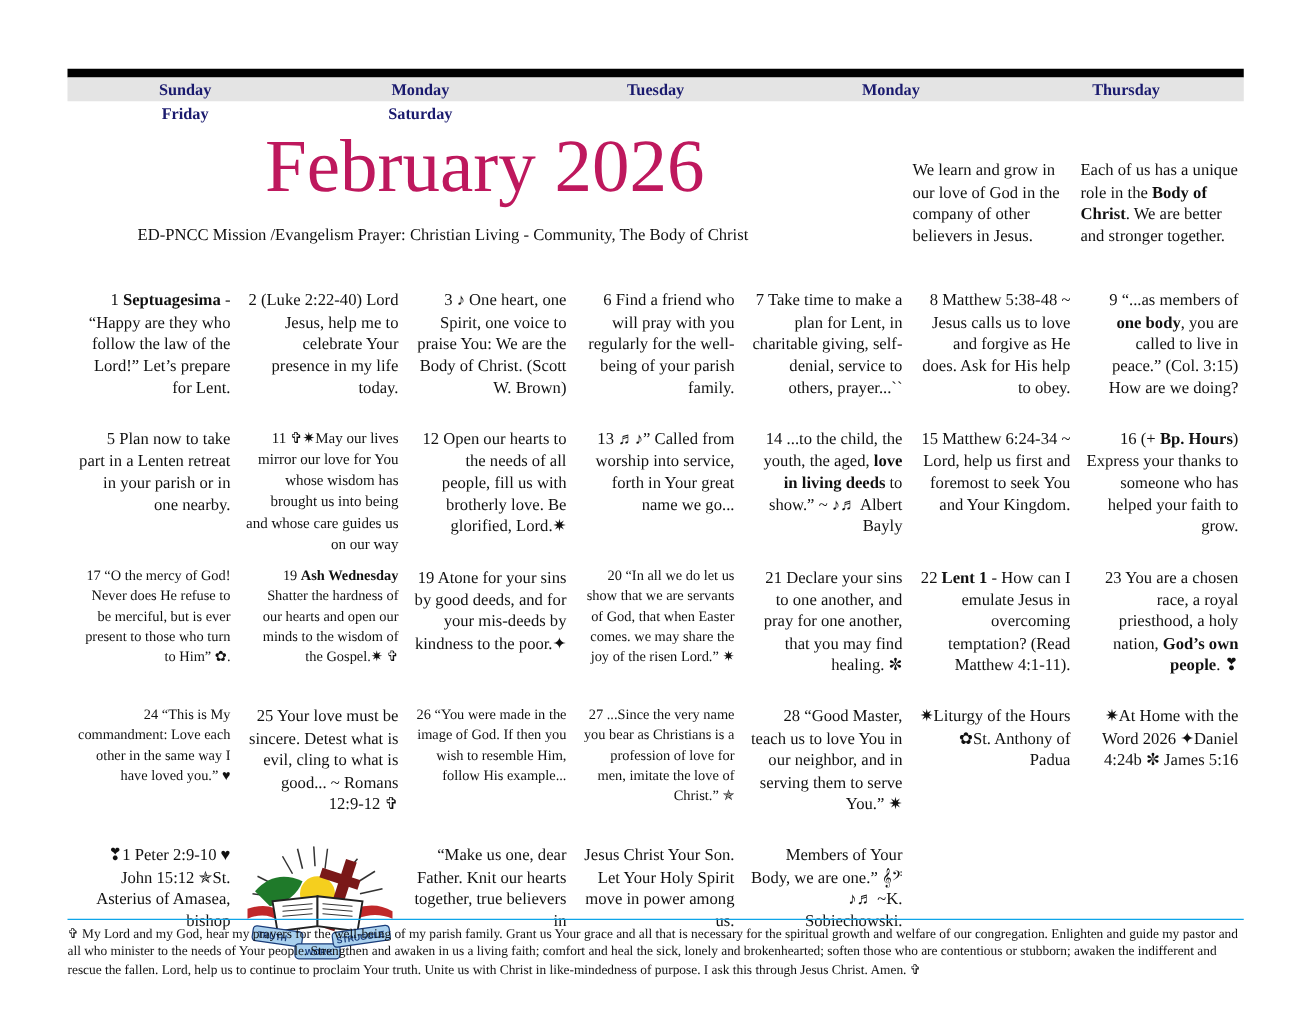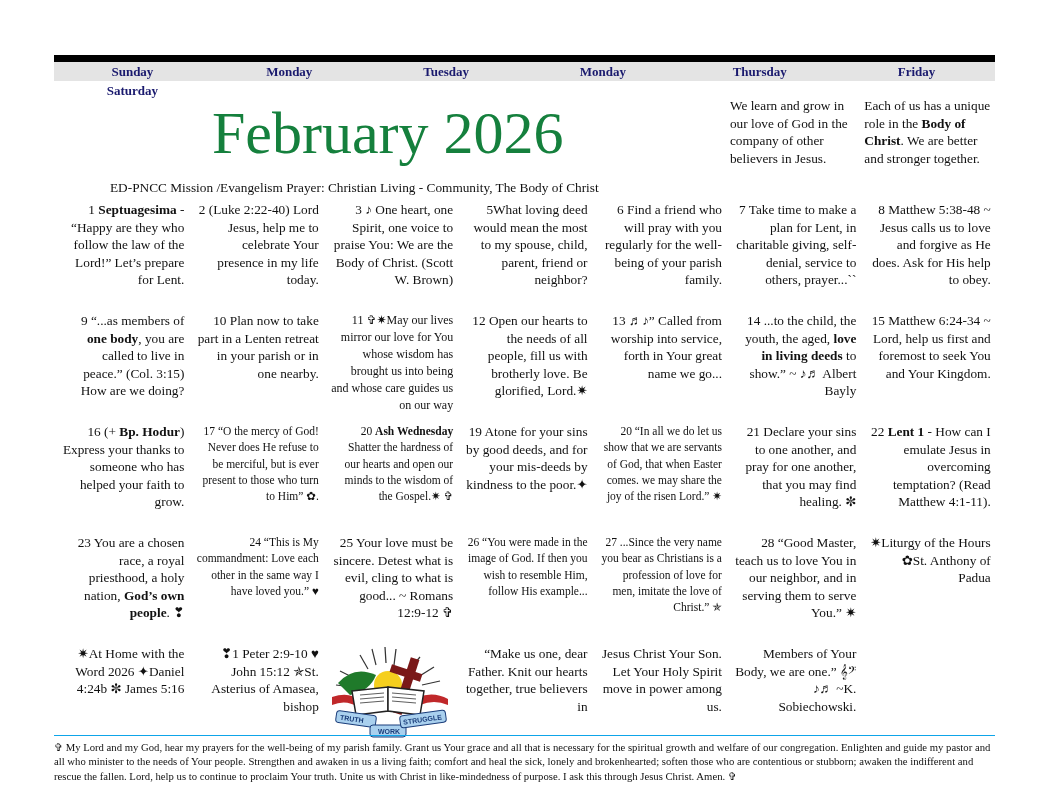--- a/index.html
+++ b/index.html
@@ -1,29 +1,29 @@
 <!DOCTYPE html>
 <html><head>
 <meta charset="utf-8">
 <style>
   html, body { margin: 0; padding: 0; background: #ffffff; }
   body { width: 1049px; height: 812px; position: relative; overflow: hidden;
          font-family: "Liberation Serif", "DejaVu Serif", serif; color: #111; }
   .page { position: absolute; left: 54px; top: 55px; width: 941px; }
   .topbar { height: 7px; background: #000; }
-  .dayhdr { display: grid; grid-template-columns: repeat(6, 1fr); background: #e4e4e4; height: 19px; }
+  .dayhdr { display: grid; grid-template-columns: repeat(5, 1fr); background: #e4e4e4; height: 19px; }
   .dayhdr div { text-align: center; font-weight: bold; color: #1a1a6e; font-size: 13px; line-height: 19px; }
   .grid { display: grid; grid-template-columns: repeat(7, 134.4px); }
   .cell { font-size: 13.3px; line-height: 17.6px; padding: 2px 4px 0 8px; box-sizing: border-box; overflow: hidden; }
   .cell.small { font-size: 12px; line-height: 17px; }
   .cell.small2 { font-size: 11.5px; line-height: 16.3px; }
   .title-area { grid-column: 1 / span 5; position: relative; height: 118px; }
-  .title { position: absolute; left: 158px; top: 22px; font-size: 60px; color: #15803d; line-height: 1; }
+  .title { position: absolute; left: 158px; top: 22px; font-size: 60px; color: #be185d; line-height: 1; }
   .subtitle { position: absolute; left: 56px; top: 99px; font-size: 13.3px; white-space: nowrap; }
-  .fri-intro, .sat-intro { height: 118px; padding-top: 16px; padding-left: 4px; }
+  .fri-intro, .sat-intro { height: 118px; padding-top: 16px; padding-left: 4px; margin-top: 30px; }
   .row { height: 111px; text-align: right; }
   b { font-weight: bold; }
   .logo-cell { display: flex; align-items: flex-start; justify-content: center; padding: 4px 0 0 0; }
   .footer { position: absolute; left: 54px; top: 735px; width: 941px; border-top: 1px solid #0ea5e9; padding-top: 4px;
             font-size: 10.7px; line-height: 14.3px; }
 </style>
 </head>
 <body>
 
 <div class="page">
@@ -43,36 +43,35 @@
     <div class="title-area">
       <div class="title">February 2026</div>
       <div class="subtitle">ED-PNCC Mission /Evangelism Prayer: Christian Living - Community, The Body of Christ</div>
     </div>
     <div class="cell fri-intro">We  learn and grow in our love of God in the company of other believers in Jesus.</div>
     <div class="cell sat-intro"><span>Each of us has a unique role in the </span><b>Body of Christ</b><span>. We are better and stronger together.</span></div>
 
     <div class="cell row"><span>1 </span><b>Septuagesima</b><span> - “Happy are they who follow the law of the Lord!” Let’s prepare for Lent.</span></div>
     <div class="cell row">2 (Luke 2:22-40) Lord Jesus, help me to celebrate Your presence in my life today.</div>
     <div class="cell row">3 ♪ One heart, one Spirit, one voice to praise You: We are the Body of Christ. (Scott W. Brown)</div>
-    <div class="cell row">5What loving deed would mean the most to my spouse, child, parent, friend or neighbor?</div>
     <div class="cell row">6 Find a friend who will pray with you regularly for the well-being of your parish family.</div>
     <div class="cell row">7 Take time to make a plan for Lent, in charitable giving, self-denial, service to others, prayer...``</div>
 
     <div class="cell row">8 Matthew 5:38-48 ~ Jesus calls us to love and forgive as He does. Ask for His help to obey.</div>
     <div class="cell row"><span>9 “...as members of </span><b>one body</b><span>, you are called to live in peace.” (Col. 3:15) How are we doing?</span></div>
-    <div class="cell row">10 Plan now to take part in a Lenten retreat in your parish or in one nearby.</div>
+    <div class="cell row">5 Plan now to take part in a Lenten retreat in your parish or in one nearby.</div>
     <div class="cell row small">11 ✞✷May our lives mirror our love for You whose wisdom has brought us into being and whose care guides us on our way</div>
     <div class="cell row">12 Open our hearts to the needs of all people, fill us with brotherly love. Be glorified, Lord.✷</div>
     <div class="cell row">13  ♬♪” Called from worship into service, forth in Your great name we go...</div>
     <div class="cell row"><span>14 ...to the child, the youth, the aged, </span><b>love in living deeds</b><span> to show.” ~ ♪♬  Albert Bayly</span></div>
 
     <div class="cell row">15 Matthew 6:24-34 ~ Lord, help us first and foremost to seek You and Your Kingdom.</div>
-    <div class="cell row"><span>16 (+ </span><b>Bp. Hodur</b><span>) Express your thanks to someone who has helped your faith to grow.</span></div>
+    <div class="cell row"><span>16 (+ </span><b>Bp. Hours</b><span>) Express your thanks to someone who has helped your faith to grow.</span></div>
     <div class="cell row small2">17 “O the mercy of God! Never does He refuse to be merciful, but is ever present to those who turn to Him” ✿.</div>
-    <div class="cell row small2"><span>20 </span><b>Ash Wednesday</b><span> Shatter the hardness of our hearts and open our minds to the wisdom of the Gospel.✷ ✞</span></div>
+    <div class="cell row small2"><span>19 </span><b>Ash Wednesday</b><span> Shatter the hardness of our hearts and open our minds to the wisdom of the Gospel.✷ ✞</span></div>
     <div class="cell row">19 Atone for your sins by good deeds, and for your mis-deeds by kindness to the poor.✦</div>
     <div class="cell row small2">20 “In all we do let us show that we are servants of God, that when Easter comes. we may share the joy of the risen Lord.” ✷</div>
     <div class="cell row">21 Declare your sins to one another, and pray for one another, that you may find healing. ✼</div>
 
     <div class="cell row"><span>22 </span><b>Lent 1</b><span> - How can I emulate Jesus in overcoming temptation? (Read Matthew 4:1-11).</span></div>
     <div class="cell row"><span>23 You are a chosen race, a royal priesthood, a holy nation, </span><b>God’s own people</b><span>. ❣</span></div>
     <div class="cell row small2">24 “This is My commandment: Love each other in the same way I have loved you.” ♥</div>
     <div class="cell row">25 Your love must be sincere. Detest what is evil, cling to what is good... ~ Romans 12:9-12 ✞</div>
     <div class="cell row small2">26 “You were made in the image of God. If then you wish to resemble Him, follow His example...</div>
     <div class="cell row small2">27 ...Since the very name you bear as Christians is a profession of love for men, imitate the love of Christ.” ✯</div>

